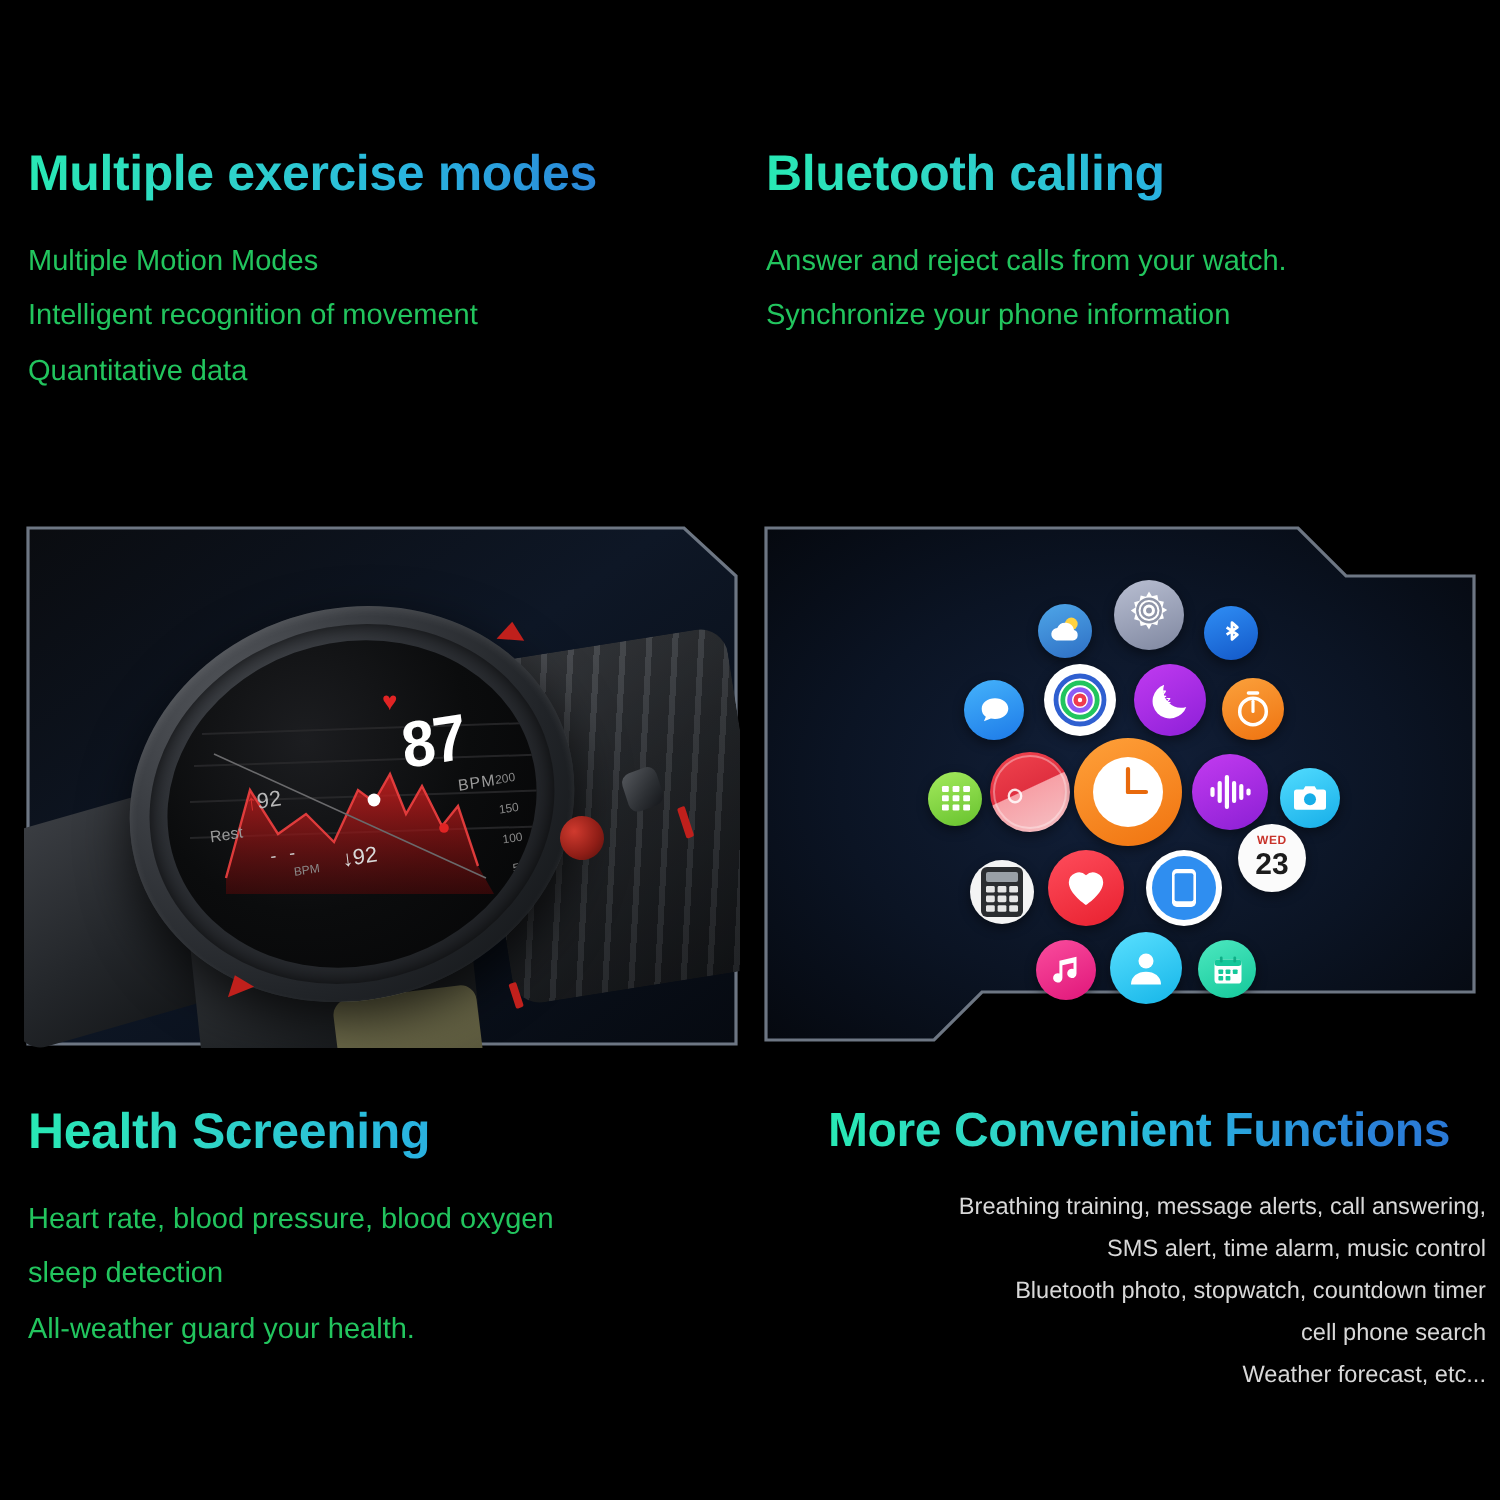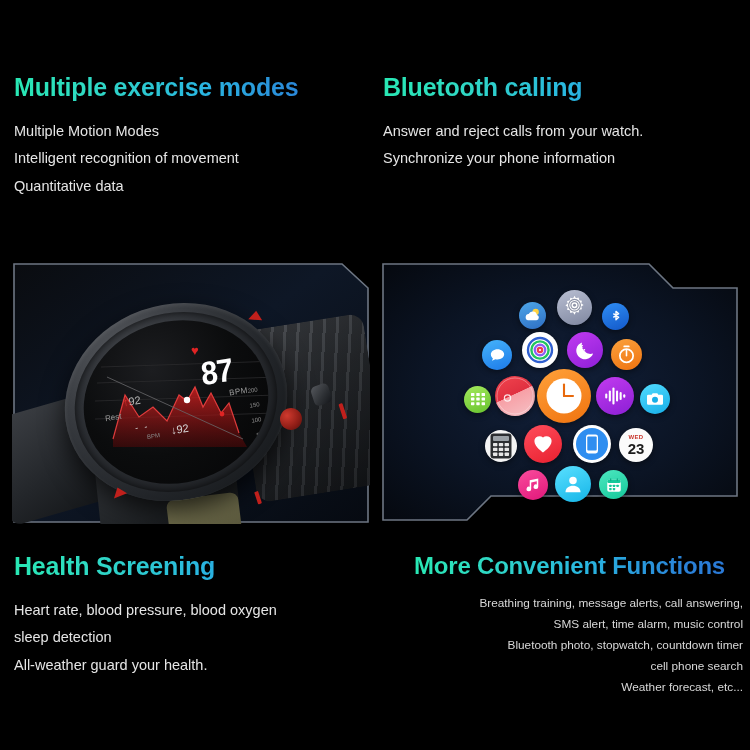--- a/index.html
+++ b/index.html
@@ -33,21 +33,21 @@
     color:transparent;
     -webkit-text-fill-color:transparent;
     white-space:nowrap;
   }
   .headline.sm { font-size:24px;margin-left:31px; }
 
   .body-list { margin-top:16px; }
   .body-list p {
     font-size:14.5px;
     line-height:1.93;
-    color:#e5e5e5;
+    color:#22c55e;
     font-weight:400;
     white-space:nowrap;
   }
   .body-list.tight { margin-top:14px;text-align:right; }
   .body-list.tight p { font-size:11.8px; line-height:1.78; color:#d8d8d8; }
 
   
   .panel {
     position:absolute;
     overflow:hidden;
@@ -438,21 +438,21 @@
       </div>
 
       <div class="app" style="left:192px; top:163px; width:38px; height:38px; background:#ffffff;">
         <svg width="34" height="34" viewBox="0 0 34 34">
           <circle cx="17" cy="17" r="16" fill="#2f8ef0"></circle>
           <rect x="11" y="7.5" width="12" height="19" rx="2.4" fill="#ffffff"></rect>
           <rect x="12.3" y="9.6" width="9.4" height="14" rx="1" fill="#2f8ef0"></rect>
         </svg>
       </div>
 
-      <div class="app cal-wrap" style="left:238px; top:166px; width:34px; height:34px; background:#fbfbfb;">
+      <div class="app cal-wrap" style="left:238px; top:150px; width:34px; height:34px; background:#fbfbfb;">
         <div class="cal-wed">WED</div>
         <div class="cal-day">23</div>
       </div>
 
       <div class="app" style="left:137px; top:208px; width:30px; height:30px; background:linear-gradient(155deg,#fa4d9d,#e0167a);">
         <svg width="18" height="18" viewBox="0 0 24 24">
           <path fill="#ffffff" d="M19 3.2v11.1a3.1 3.1 0 1 1-2-2.9V7.1l-7.4 1.7v8.5a3.1 3.1 0 1 1-2-2.9V5.8z"></path>
         </svg>
       </div>
 

